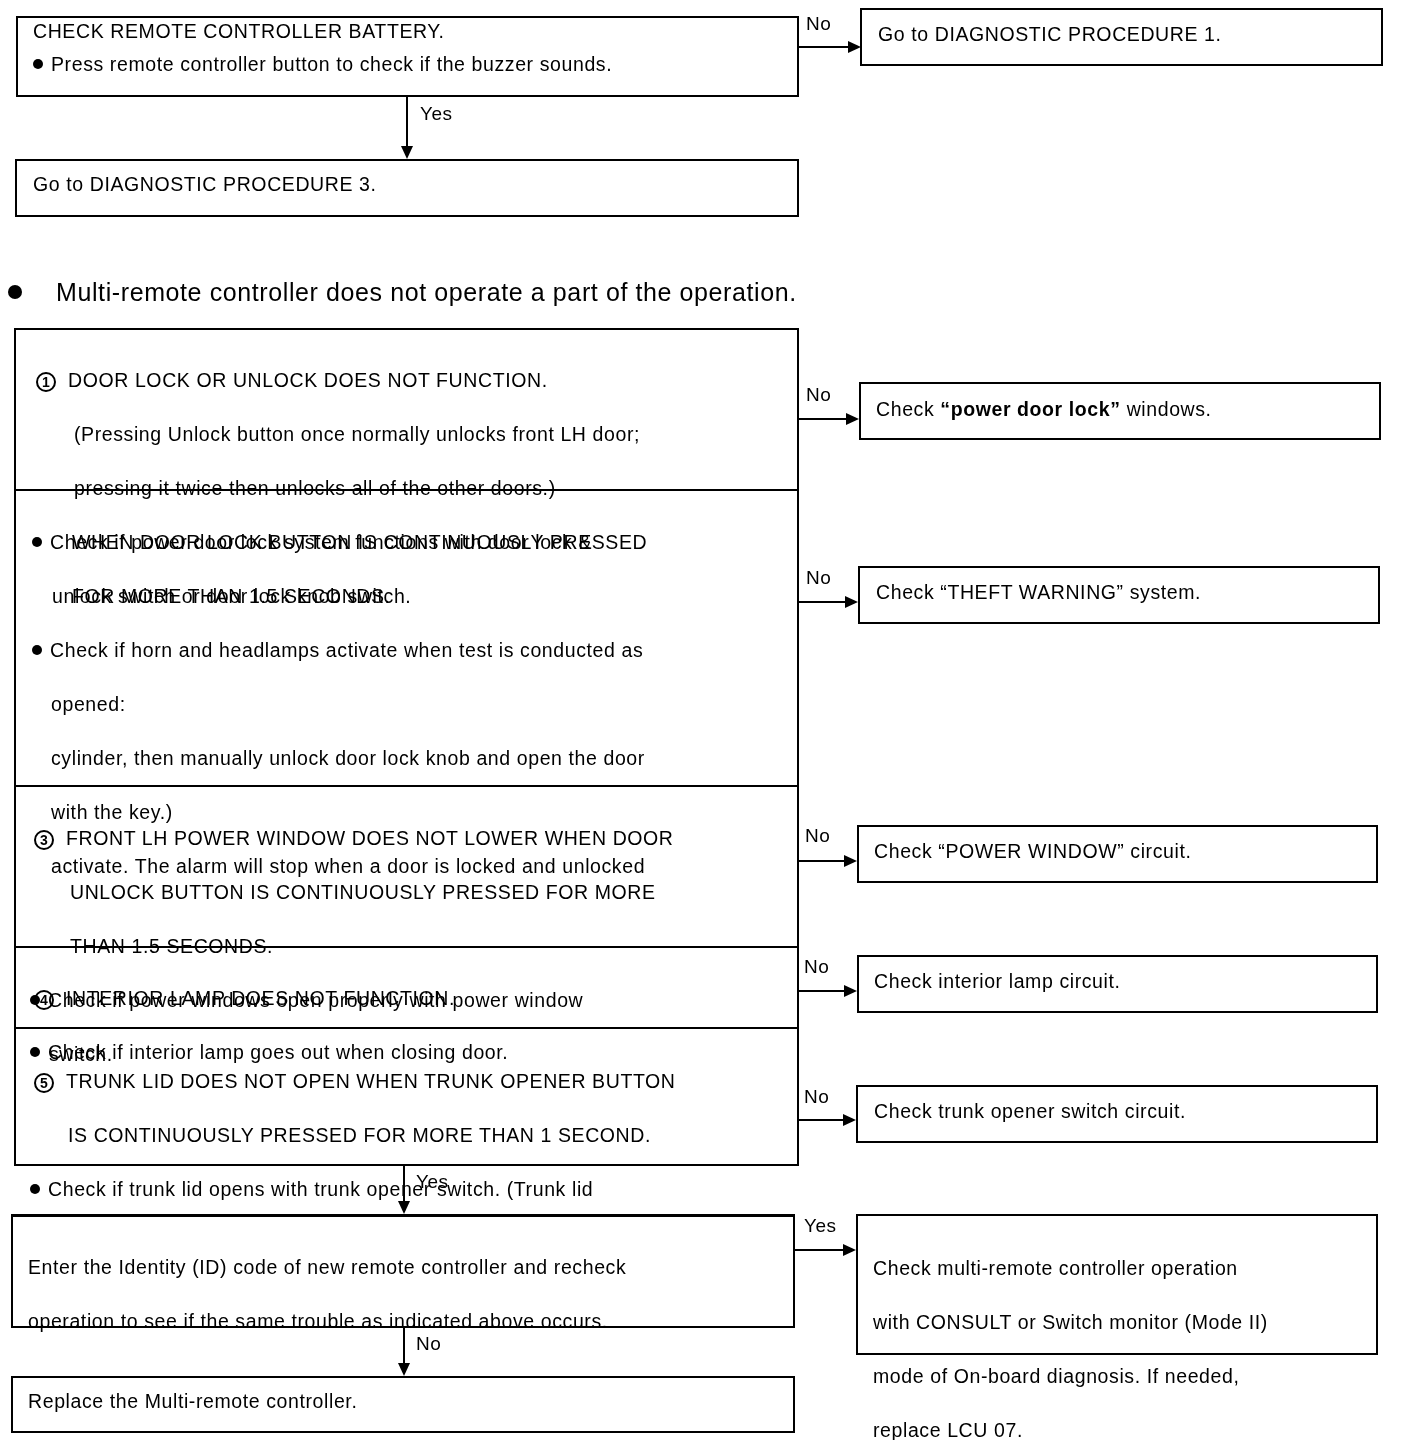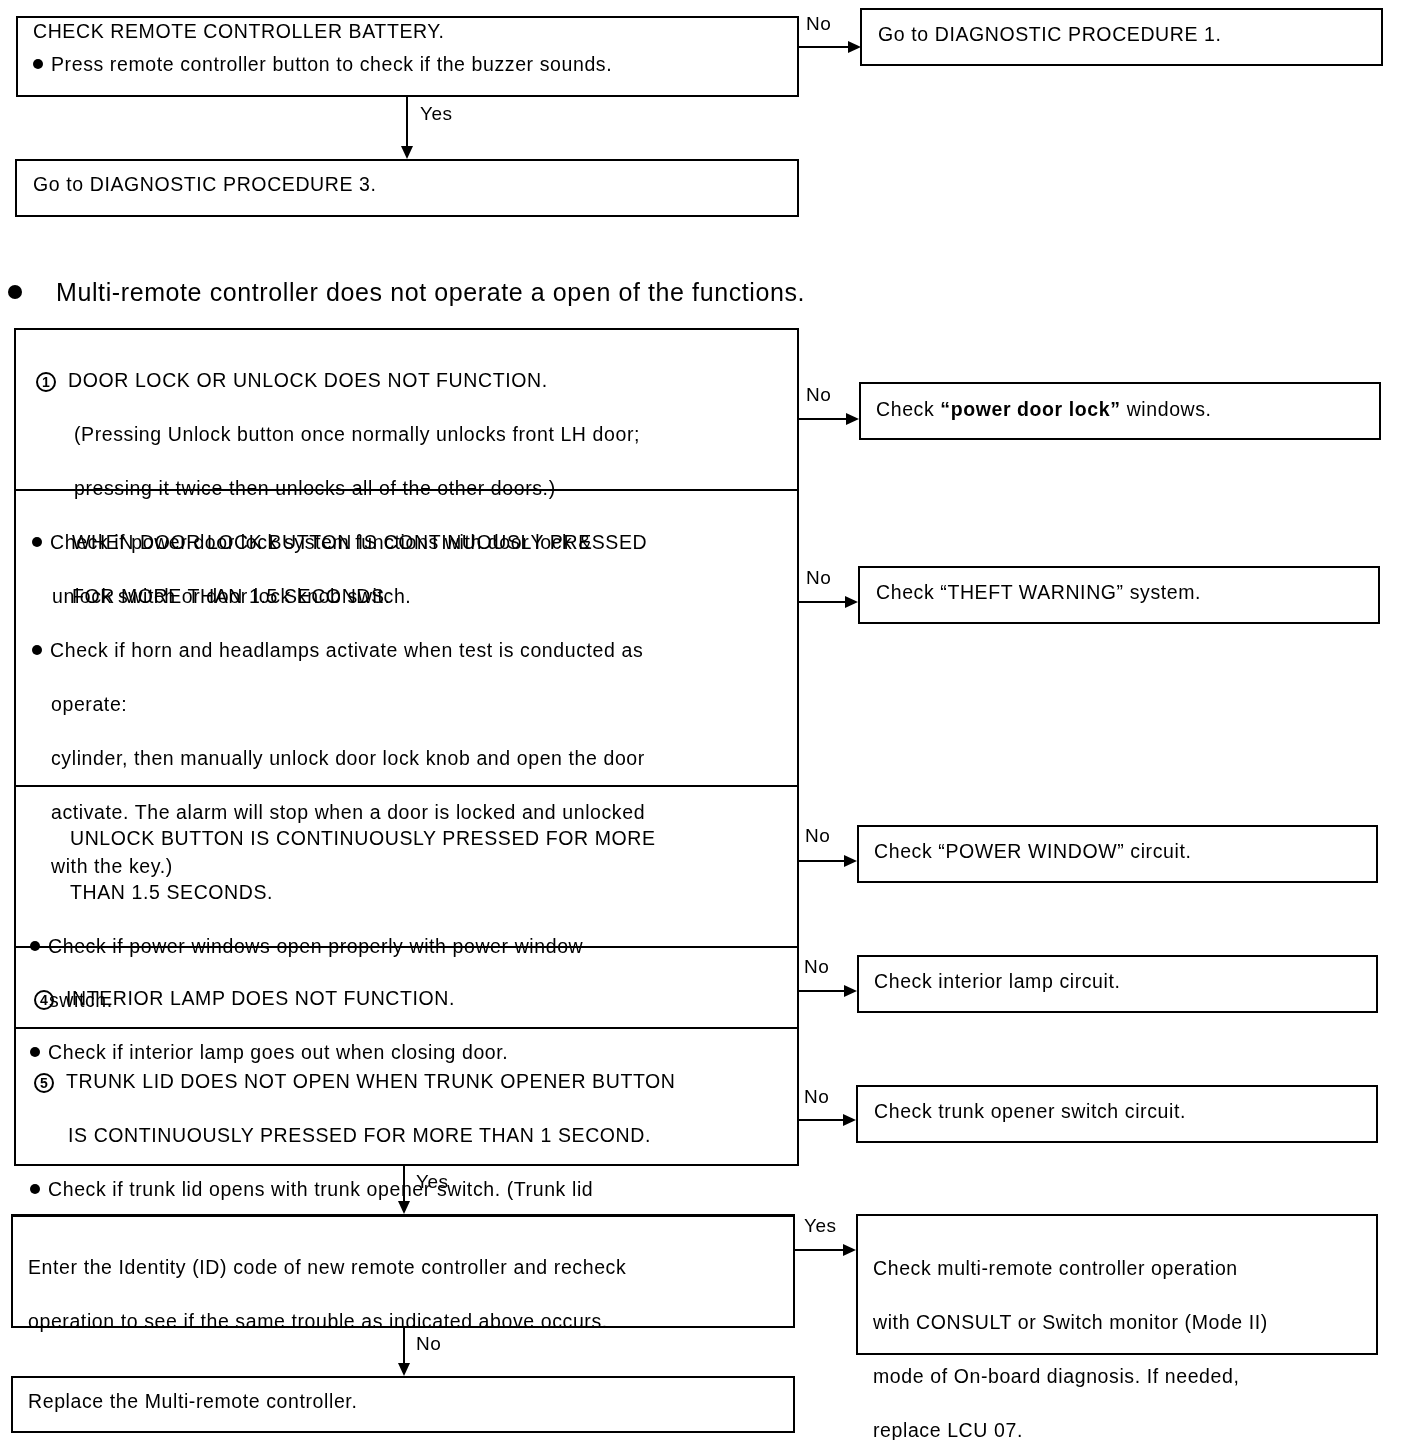--- a/index.html
+++ b/index.html
@@ -32,47 +32,48 @@
 <div class="label" style="left:806px;top:13px;">No</div>
 <div class="box" style="left:860px;top:8px;width:523px;height:58px;"></div>
 <div class="txt" style="left:878px;top:21px;">Go to DIAGNOSTIC PROCEDURE 1.</div>
 
 <div class="vline" style="left:406px;top:97px;height:52px;"></div>
 <div class="arrow-down" style="left:401px;top:146px;"></div>
 <div class="label" style="left:420px;top:103px;">Yes</div>
 <div class="box" style="left:15px;top:159px;width:784px;height:58px;"></div>
 <div class="txt" style="left:33px;top:171px;">Go to DIAGNOSTIC PROCEDURE 3.</div>
 
-<div class="heading" style="left:8px;top:278px;"><span class="hb"></span><span>Multi-remote controller does not operate a open of the functions.</span></div>
+<div class="heading" style="left:8px;top:278px;"><span class="hb"></span><span>Multi-remote controller does not operate a part of the operation.</span></div>
 
 <div class="box" style="left:14px;top:328px;width:785px;height:838px;"></div>
 <div class="divider" style="top:489px;"></div>
 <div class="divider" style="top:785px;"></div>
 <div class="divider" style="top:946px;"></div>
 <div class="divider" style="top:1027px;"></div>
 
 <div class="txt" style="left:36px;top:340px;">
 <div><span class="circ">1</span><span>DOOR LOCK OR UNLOCK DOES NOT FUNCTION.</span></div>
 <div style="padding-left:38px">(Pressing Unlock button once normally unlocks front LH door;</div>
 <div style="padding-left:38px">pressing it twice then unlocks all of the other doors.)</div>
 <div style="margin-left:-4px"><span class="bullet"></span><span>Check if power door lock system functions with door lock &amp;</span></div>
 <div style="padding-left:16px">unlock switch or door lock knob switch.</div>
 </div>
 
 <div class="txt" style="left:36px;top:502px;">
 <div style="padding-left:36px">WHEN DOOR LOCK BUTTON IS CONTINUOUSLY PRESSED</div>
 <div style="padding-left:36px">FOR MORE THAN 1.5 SECONDS.</div>
 <div style="margin-left:-4px"><span class="bullet"></span><span>Check if horn and headlamps activate when test is conducted as</span></div>
-<div style="padding-left:15px">operate:</div>
+<div style="padding-left:15px">opened:</div>
 <div style="padding-left:15px">cylinder, then manually unlock door lock knob and open the door</div>
+<div style="padding-left:15px">with the key.)</div>
 <div style="padding-left:15px">activate. The alarm will stop when a door is locked and unlocked</div>
-<div style="padding-left:15px">with the key.)</div>
 </div>
 
 <div class="txt" style="left:34px;top:798px;">
+<div><span class="circ">3</span><span>FRONT LH POWER WINDOW DOES NOT LOWER WHEN DOOR</span></div>
 <div style="padding-left:36px">UNLOCK BUTTON IS CONTINUOUSLY PRESSED FOR MORE</div>
 <div style="padding-left:36px">THAN 1.5 SECONDS.</div>
 <div style="margin-left:-4px"><span class="bullet"></span><span>Check if power windows open properly with power window</span></div>
 <div style="padding-left:15px">switch.</div>
 </div>
 
 <div class="txt" style="left:34px;top:958px;">
 <div><span class="circ">4</span><span>INTERIOR LAMP DOES NOT FUNCTION.</span></div>
 <div style="margin-left:-4px"><span class="bullet"></span><span>Check if interior lamp goes out when closing door.</span></div>
 </div>

